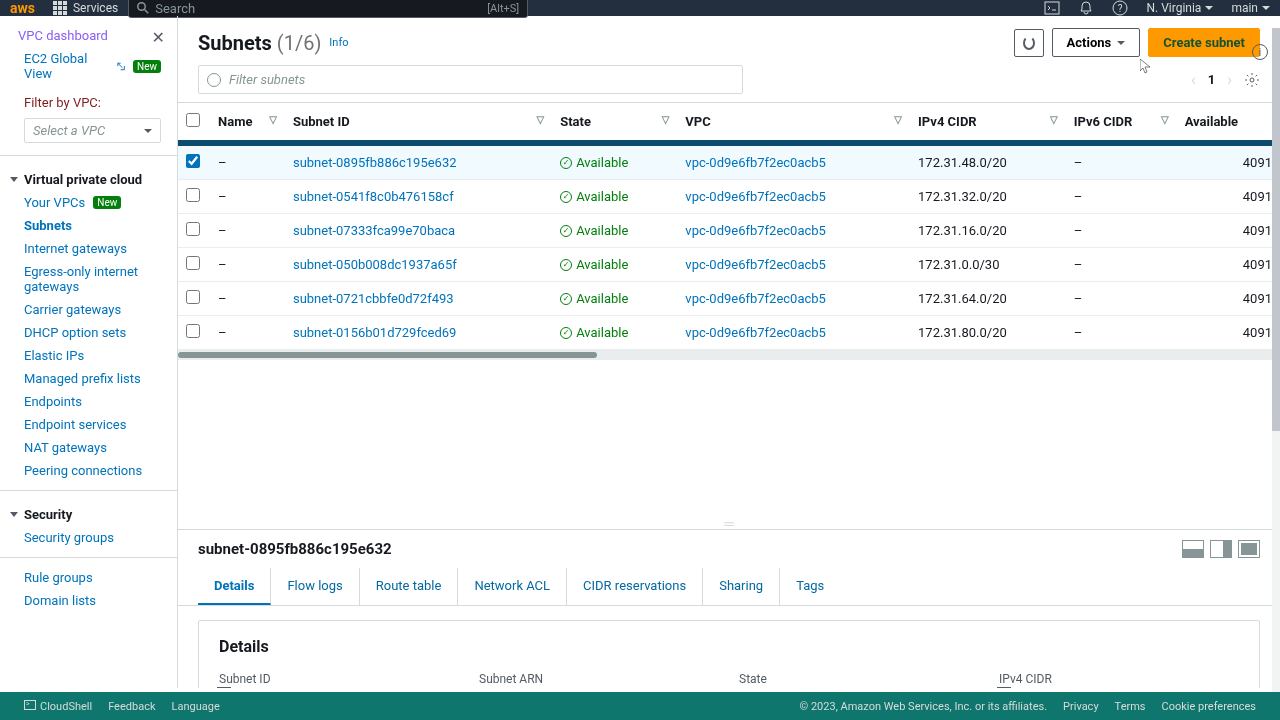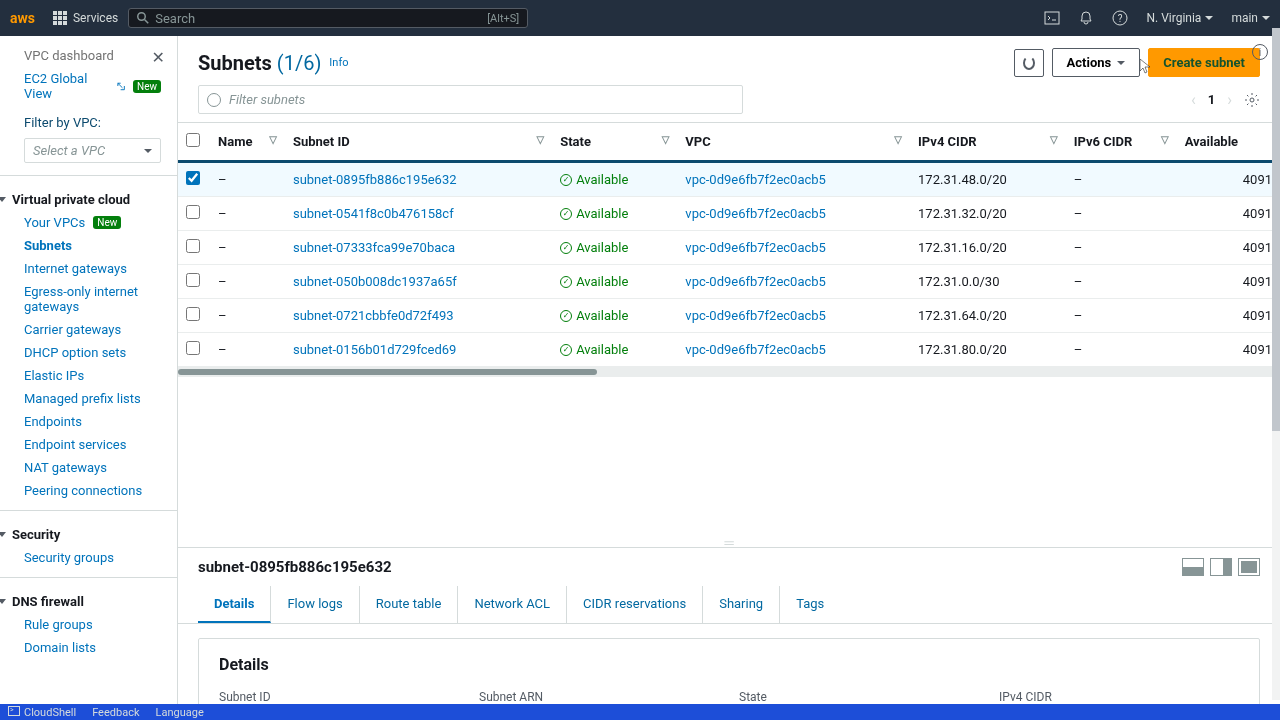--- a/index.html
+++ b/index.html
@@ -1,63 +1,63 @@
 <!DOCTYPE html>
 <html><head>
 <meta charset="utf-8">
 <style>
 * { margin: 0; padding: 0; box-sizing: border-box; font-family: "Amazon Ember", -apple-system, BlinkMacSystemFont, "Segoe UI", Roboto, sans-serif; }
 body { background: #fff; font-size: 13px; color: #16191f; overflow: hidden; }
-.topbar { height: 36px; background: #232f3e; display: flex; align-items: center; padding: 0 10px; color: #fff; }
+.topbar { height: 16px; background: #232f3e; display: flex; align-items: center; padding: 0 10px; color: #fff; }
 .aws-logo { font-weight: bold; color: #ff9900; margin-right: 18px; font-size: 14px; }
 .services-btn { display: flex; align-items: center; color: #d5dbdb; margin-right: 10px; font-size: 12px; cursor: pointer; }
 .grid-icon { width: 14px; height: 14px; display: inline-grid; grid-template-columns: repeat(3,1fr); grid-template-rows: repeat(3,1fr); gap: 1px; margin-right: 6px; }
 .grid-icon span { background: #d5dbdb; }
 .search-bar { flex: 0 0 400px; height: 20px; background: #16191f; border: 1px solid #545b64; border-radius: 3px; display: flex; align-items: center; padding: 0 8px; color: #879596; position: relative; }
 .search-bar .hint { position: absolute; right: 8px; font-size: 11px; }
 .topbar-right { margin-left: auto; display: flex; align-items: center; gap: 18px; }
 .topbar-icon { width: 16px; height: 16px; color: #d5dbdb; cursor: pointer; display: flex; align-items: center; justify-content: center; }
 .region-btn, .account-btn { color: #d5dbdb; font-size: 12px; display: flex; align-items: center; gap: 4px; cursor: pointer; }
 .caret { width: 0; height: 0; border-left: 4px solid transparent; border-right: 4px solid transparent; border-top: 4px solid currentColor; }
 
 .main-container { display: flex; height: calc(100vh - 28px - 20px); }
 .sidebar { width: 178px; border-right: 1px solid #d5dbdb; overflow-y: auto; padding: 12px 0; position: relative; }
 .sidebar-close { position: absolute; top: 12px; right: 12px; cursor: pointer; font-size: 16px; color: #545b64; }
 .sidebar-item { padding: 4px 16px 4px 24px; color: #0073bb; cursor: pointer; font-size: 13px; display: flex; align-items: center; gap: 4px; }
-.sidebar-item.plain { color: #737373; padding-left: 24px; }
+.sidebar-item.plain { color: #8b5cf6; padding-left: 18px; }
 .sidebar-item.active { font-weight: 700; color: #0073bb; }
-.sidebar-section { padding: 8px 16px 4px 12px; font-weight: 700; color: #16191f; display: flex; align-items: center; cursor: pointer; }
+.sidebar-section { padding: 8px 16px 4px 24px; font-weight: 700; color: #16191f; display: flex; align-items: center; cursor: pointer; }
 .sidebar-section::before { content: ""; display: inline-block; width: 0; height: 0; border-left: 4px solid transparent; border-right: 4px solid transparent; border-top: 5px solid #545b64; margin-right: 6px; margin-left: -14px; }
 .badge-new { background: #037f0c; color: #fff; font-size: 10px; padding: 1px 4px; border-radius: 3px; margin-left: 4px; }
-.filter-label { padding: 10px 16px 4px 24px; color: #0c4a6e; font-size: 13px; }
+.filter-label { padding: 10px 16px 4px 24px; color: #7f1d1d; font-size: 13px; }
 .vpc-select { margin: 4px 16px 12px 24px; border: 1px solid #d5dbdb; border-radius: 2px; padding: 4px 8px; display: flex; justify-content: space-between; align-items: center; color: #879596; font-style: italic; cursor: pointer; }
 .divider { border-top: 1px solid #d5dbdb; margin: 8px 0; }
 
 .content { flex: 1; display: flex; flex-direction: column; overflow: hidden; }
 .header-row { display: flex; align-items: center; padding: 12px 20px 8px 20px; }
 .page-title { font-size: 20px; font-weight: 700; }
-.page-count { font-weight: 400; color: #0369a1; }
+.page-count { font-weight: 400; color: #737373; }
 .info-link { color: #0073bb; font-size: 11px; margin-left: 8px; cursor: pointer; }
 .header-actions { margin-left: auto; display: flex; gap: 8px; align-items: center; }
 .btn { border: 1px solid #545b64; background: #fff; padding: 6px 14px; border-radius: 2px; cursor: pointer; font-size: 13px; display: flex; align-items: center; gap: 6px; font-weight: 700; }
 .btn-icon { width: 30px; padding: 6px 8px; justify-content: center; }
 .btn-primary { background: #ff9900; border-color: #ff9900; color: #14532d; }
 .refresh-icon { width: 14px; height: 14px; border: 2px solid #545b64; border-radius: 50%; border-top-color: transparent; position: relative; }
 
 .filter-row { padding: 0 20px 8px 20px; display: flex; align-items: center; gap: 12px; }
 .filter-input { flex: 0 0 545px; border: 1px solid #d5dbdb; border-radius: 2px; padding: 6px 10px 6px 30px; font-style: italic; color: #879596; position: relative; }
 .filter-input::before { content: ""; position: absolute; left: 8px; top: 50%; transform: translateY(-50%); width: 12px; height: 12px; border: 1.5px solid #879596; border-radius: 50%; }
 .pager { margin-left: auto; display: flex; align-items: center; gap: 12px; }
 .pager-arrow { color: #d5dbdb; cursor: pointer; font-size: 16px; }
 .pager-num { font-weight: 700; }
 .gear { width: 16px; height: 16px; cursor: pointer; color: #545b64; }
 
 .table-wrap { flex: 0 0 auto; overflow: auto; border-top: 1px solid #d5dbdb; }
 table { width: 100%; border-collapse: collapse; }
-th { text-align: left; padding: 10px 8px; font-weight: 700; border-bottom: 3px solid #0c4a6e; position: relative; background: #fff; font-size: 13px; }
+th { text-align: left; padding: 10px 8px; font-weight: 700; border-bottom: 6px solid #0c4a6e; position: relative; background: #fff; font-size: 13px; }
 th .sort { position: absolute; right: 8px; color: #879596; font-size: 10px; }
 td { padding: 8px 8px; border-bottom: 1px solid #eaeded; font-size: 13px; }
 tr.selected td { background: #f1faff; }
 .link { color: #0073bb; cursor: pointer; }
 .status { display: flex; align-items: center; gap: 4px; color: #037f0c; }
 .status-icon { width: 12px; height: 12px; border: 1.5px solid #037f0c; border-radius: 50%; display: flex; align-items: center; justify-content: center; font-size: 8px; }
 .chk { width: 14px; height: 14px; cursor: pointer; }
 .scroll-handle { height: 10px; background: #eaeded; position: relative; }
 .scroll-handle::before { content: ""; position: absolute; left: 0; width: 38%; height: 6px; top: 2px; background: #879596; border-radius: 3px; }
 
@@ -78,21 +78,21 @@
 .tab.active { color: #0073bb; border-bottom: 2px solid #0073bb; font-weight: 700; }
 
 .detail-card { margin: 14px 20px; border: 1px solid #d5dbdb; border-radius: 2px; padding: 16px 20px; }
 .detail-card h3 { font-size: 16px; font-weight: 700; margin-bottom: 16px; }
 .detail-grid { display: grid; grid-template-columns: repeat(4, 1fr); gap: 16px 20px; }
 .field-label { color: #545b64; font-size: 12px; margin-bottom: 2px; }
 .field-value { display: flex; align-items: center; gap: 6px; font-size: 13px; }
 .copy-icon { width: 12px; height: 12px; border: 1px solid #545b64; position: relative; cursor: pointer; flex-shrink: 0; }
 .copy-icon::before { content: ""; position: absolute; width: 12px; height: 12px; border: 1px solid #545b64; top: -3px; left: -3px; }
 
-.footer { position: fixed; bottom: 0; left: 0; right: 0; height: 16px; background: #1d4ed8; display: flex; align-items: center; padding: 0 8px; color: #d5dbdb; font-size: 11px; }
+.footer { position: fixed; bottom: 0; left: 0; right: 0; height: 28px; background: #0f766e; display: flex; align-items: center; padding: 0 24px; color: #d5dbdb; font-size: 11px; }
 .footer-left { display: flex; gap: 16px; }
 .footer-left span { cursor: pointer; }
 .footer-right { margin-left: auto; display: flex; gap: 16px; align-items: center; }
 .footer-right span { cursor: pointer; }
 .cloudshell-icon { width: 12px; height: 10px; border: 1px solid #d5dbdb; display: inline-block; margin-right: 4px; position: relative; }
 .cloudshell-icon::before { content: ">"; position: absolute; font-size: 7px; left: 1px; top: -1px; }
 .cursor { position: absolute; top: 59px; left: 1140px; width: 12px; height: 16px; pointer-events: none; z-index: 9999; }
 .right-vert-scroll { position: fixed; right: 0; top: 28px; bottom: 20px; width: 8px; background: #f2f3f3; }
 .right-vert-scroll::before { content: ""; position: absolute; top: 0; left: 0; right: 0; height: 60%; background: #c1c6cc; }
 
@@ -215,23 +215,20 @@
         <span>Peering connections</span>
       </div>
     <div class="divider"></div>
     <div class="sidebar-section">
         <span>Security</span>
       </div>
     <div class="sidebar-item">
         <span>Security groups</span>
       </div>
     <div class="divider"></div>
-    <div class="sidebar-section">
-        <span>DNS firewall</span>
-      </div>
     <div class="sidebar-item">
         <span>Rule groups</span>
       </div>
     <div class="sidebar-item">
         <span>Domain lists</span>
       </div>
 
   </div>
 
   <div class="content">
@@ -418,17 +415,23 @@
 </div>
 
 <div class="right-vert-scroll"></div>
 
 <div class="footer">
   <div class="footer-left">
     <span><span class="cloudshell-icon"></span><span>CloudShell</span></span>
     <span>Feedback</span>
     <span>Language</span>
   </div>
+  <div class="footer-right">
+    <span>© 2023, Amazon Web Services, Inc. or its affiliates.</span>
+    <span>Privacy</span>
+    <span>Terms</span>
+    <span>Cookie preferences</span>
+  </div>
 </div>
 
 <svg class="cursor" viewBox="0 0 12 16">
     <path d="M0 0l0 12 3-3 2 5 2-1-2-5 5 0z" fill="#fff" stroke="#000" stroke-width="0.5"></path>
   </svg>
 
 </body></html>

